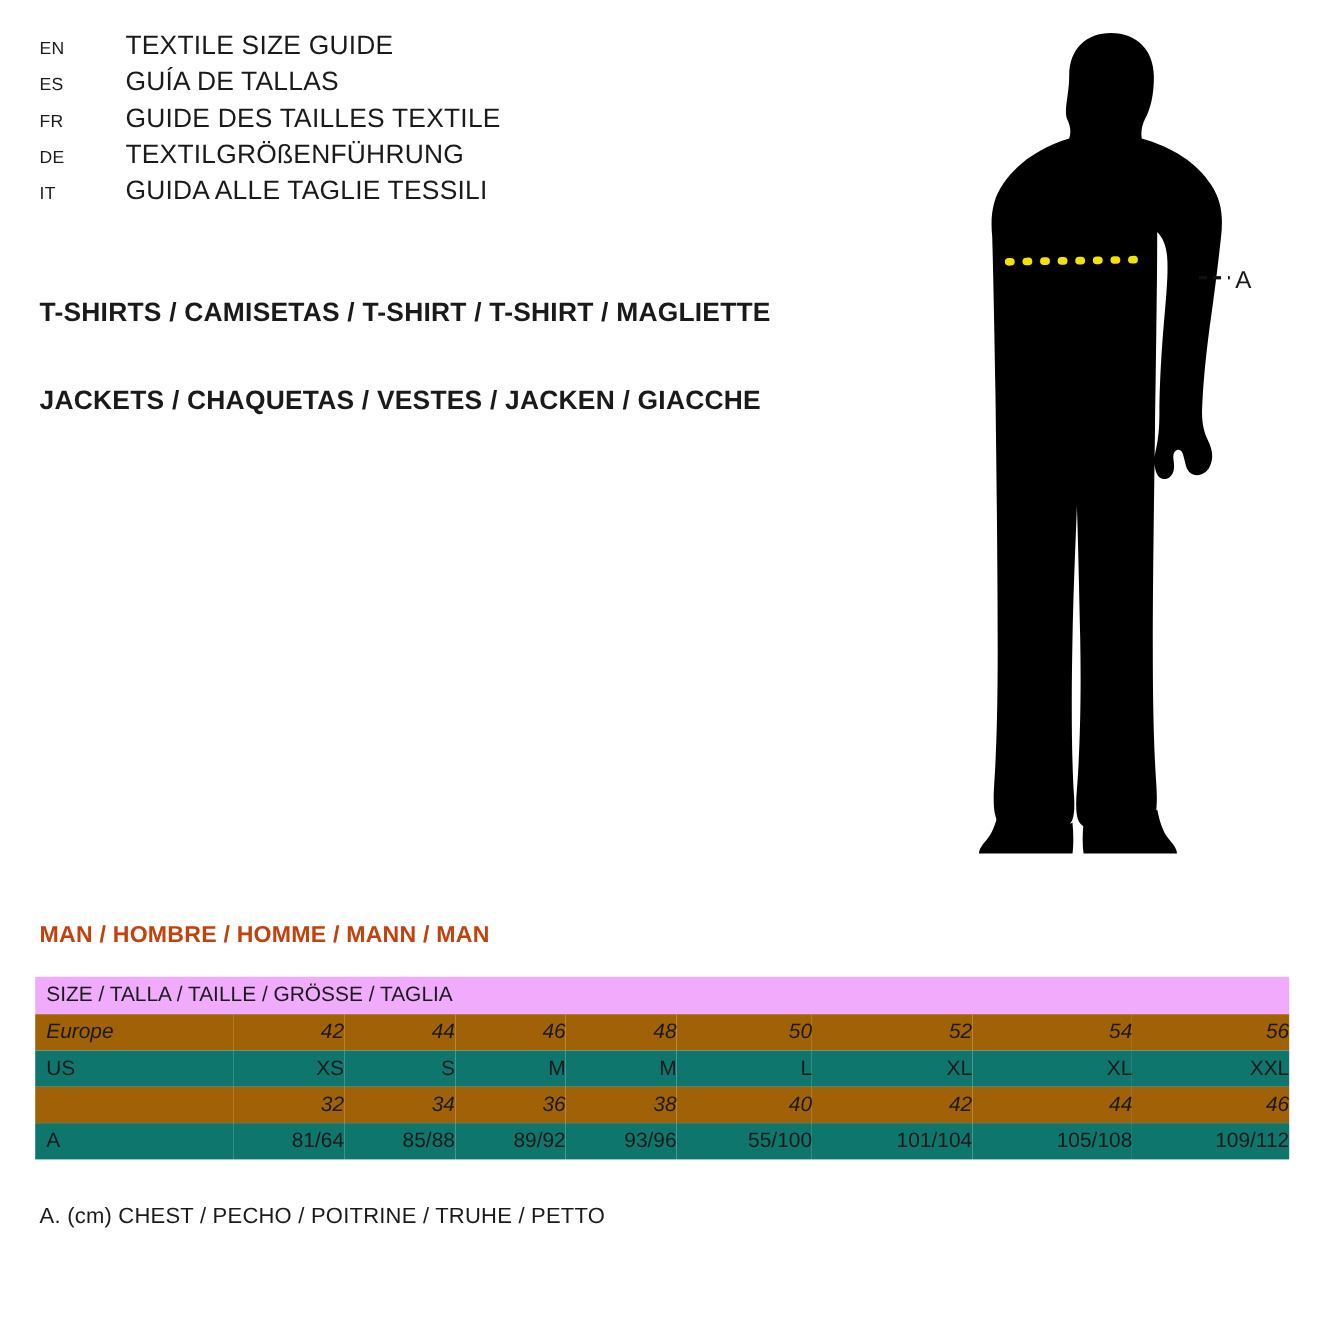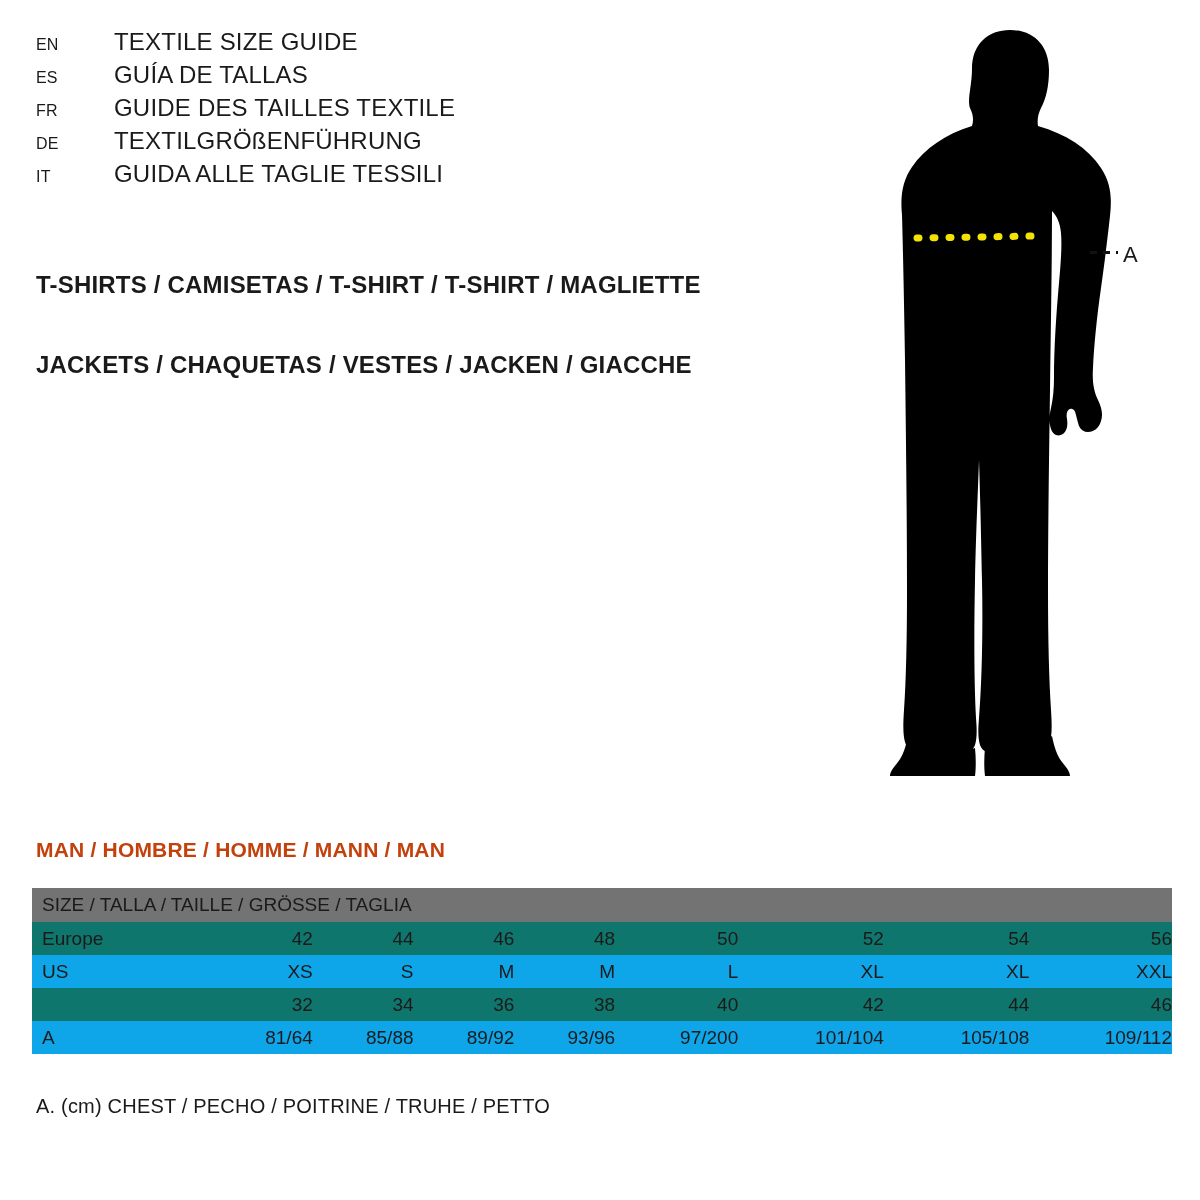--- a/index.html
+++ b/index.html
@@ -111,28 +111,28 @@
     text-align: right;
     color: #1a1a1a;
     vertical-align: middle;
   }
   .size-table .lbl {
     text-align: left;
     padding-left: 10px;
     width: 170px;
   }
   .row-title td {
-    background: #737373;
+    background: #f0abfc;
     font-size: 19px;
     text-align: left;
     padding-left: 10px;
     height: 34px;
   }
-  .row-shade td { background: #0f766e; }
-  .row-plain td { background: #0ea5e9; margin-top: 20px; }
+  .row-shade td { background: #a16207; font-style: italic; }
+  .row-plain td { background: #0f766e; margin-top: 20px; }
 
   .footnote {
     position: absolute;
     left: 36px;
     top: 1095px;
     font-size: 20px;
     letter-spacing: 0.2px;
     color: #1a1a1a;
   }
 </style>
@@ -232,21 +232,21 @@
       <td>42</td>
       <td>44</td>
       <td>46</td>
     </tr>
     <tr class="row-plain">
       <td class="lbl">A</td>
       <td>81/64</td>
       <td>85/88</td>
       <td>89/92</td>
       <td>93/96</td>
-      <td>97/200</td>
+      <td>55/100</td>
       <td>101/104</td>
       <td>105/108</td>
       <td>109/112</td>
     </tr>
   </tbody>
 </table>
 
 <div class="footnote">A. (cm) CHEST / PECHO / POITRINE / TRUHE / PETTO</div>
 
 </body></html>

